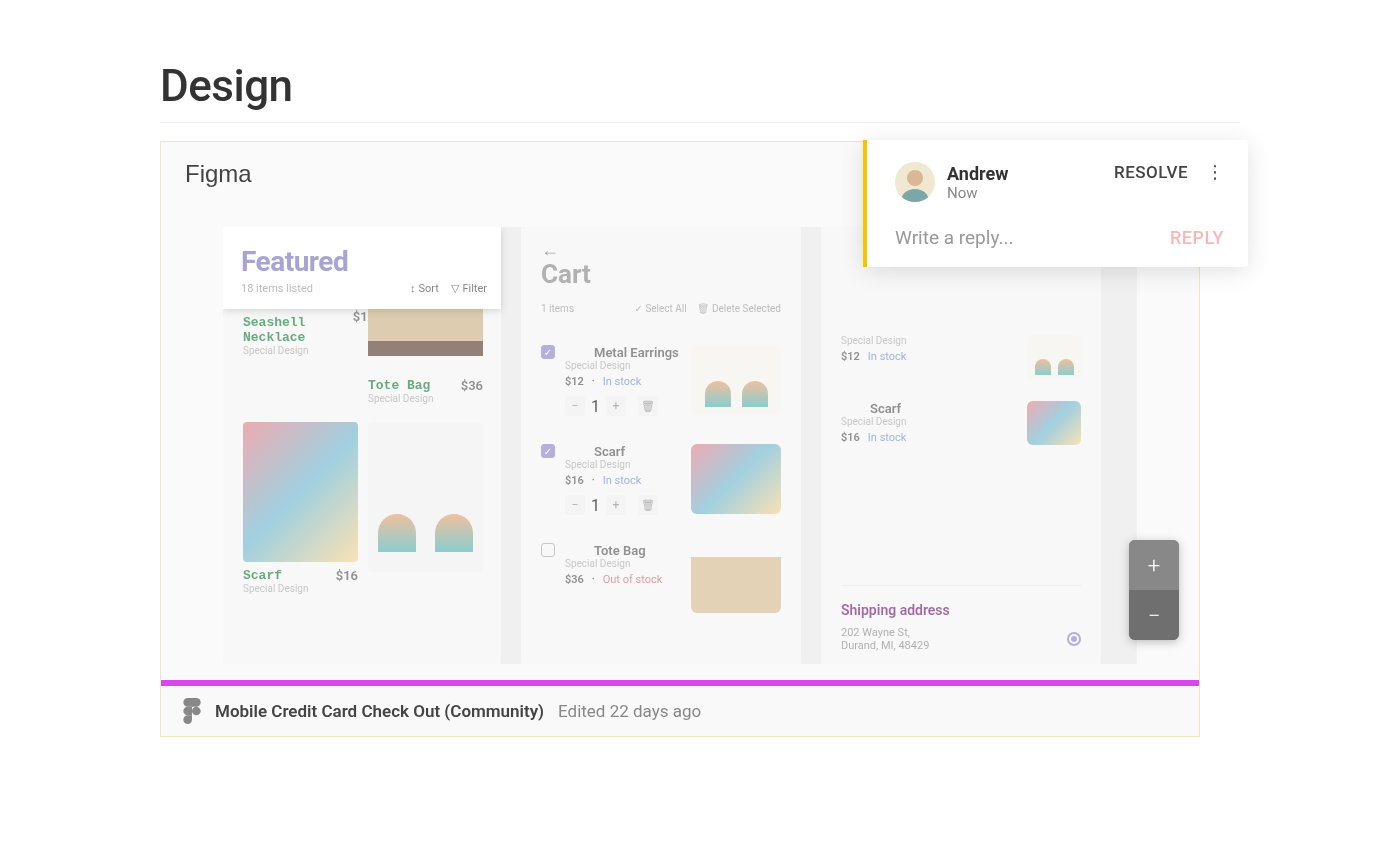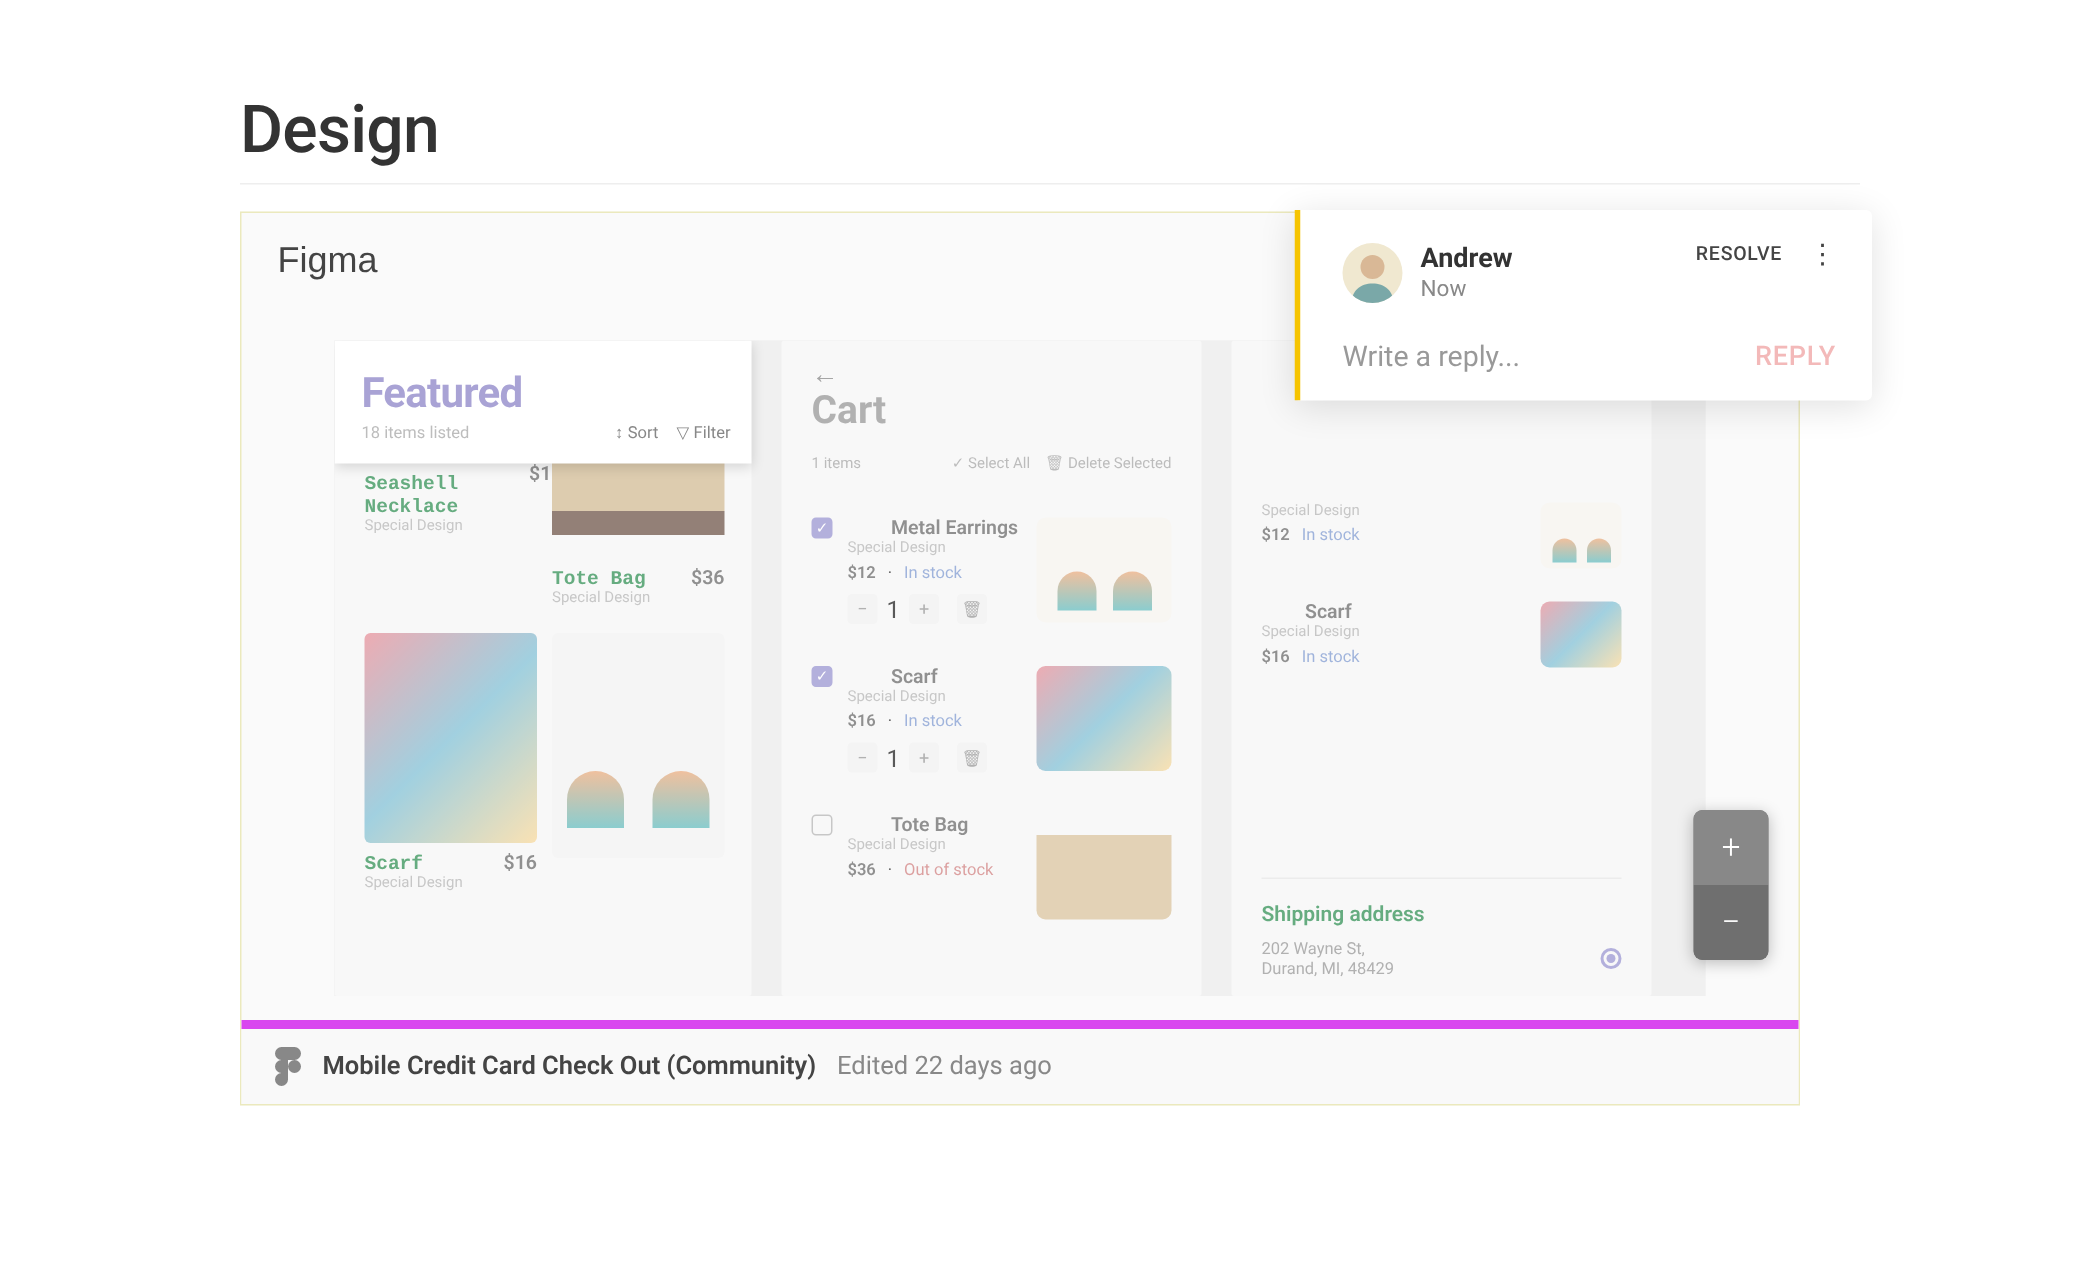--- a/index.html
+++ b/index.html
@@ -85,21 +85,21 @@
   .ci-img.tote { background:linear-gradient(#f5f5f5 20%,#d4bb90 20%);}
 
   
   .f3-list{ position:absolute; top:108px; left:20px; right:20px; display:flex;flex-direction:column; gap:22px;}
   .f3-item{ display:flex; justify-content:space-between; align-items:flex-start;}
   .f3-img{ width:54px;height:44px;border-radius:6px;}
   .f3-img.ear{ background:#f4f1ec; display:flex;align-items:flex-end;justify-content:space-around;padding:4px;}
   .f3-img.ear .e{width:16px;height:16px;border-radius:50% 50% 0 0;background:linear-gradient(#e79f6b,#4db2b5);}
   .f3-img.scarf{ background:linear-gradient(135deg,#e47f8a,#6fb7cf,#f7d28c);}
   .ship { position:absolute; bottom:12px; left:20px; right:20px;}
-  .ship-h { font-size:14px; font-weight:600; color:#15803d; margin-bottom:8px;}
+  .ship-h { font-size:14px; font-weight:600; color:#701a75; margin-bottom:8px;}
   .ship-row { display:flex; justify-content:space-between; font-size:11px; color:#888; align-items:center;}
   .radio-on { width:14px;height:14px;border-radius:50%;border:2px solid #8b86c9; display:flex;align-items:center;justify-content:center;}
   .radio-on::after{content:'';width:6px;height:6px;background:#8b86c9;border-radius:50%;}
   .divider { height:1px;background:#e2e2e2; position:absolute; left:20px;right:20px; bottom:78px;}
 
   
   .footer { position:absolute; left:0; right:0; bottom:0; height:56px; border-top:6px solid #d946ef; background:#f9f9f9; display:flex; align-items:center; padding:0 22px; gap:14px; }
   .figma-icon { width:18px; height:26px; }
   .footer-title { font-size:17px; font-weight:600; color:#444;}
   .footer-sub { font-size:17px; color:#888; font-weight:400;}
@@ -110,27 +110,27 @@
     top:140px; left:863px;
     width:385px;
     background:#fff;
     border-left:4px solid #f6c400;
     box-shadow:0 4px 24px rgba(0,0,0,0.12);
     border-radius:0 4px 4px 0;
     padding:22px 24px 18px 28px;
     z-index:10;
   }
   .c-head{ display:flex; align-items:flex-start; justify-content:space-between;}
-  .c-user{ display:flex; gap:12px; align-items:flex-start;}
+  .c-user{ display:flex; gap:12px; align-items:center;}
   .avatar{ width:40px;height:40px;border-radius:50%;background:#f0e8d0;display:flex;align-items:center;justify-content:center;overflow:hidden;}
   .avatar svg{width:40px;height:40px;}
   .c-name{ font-size:18px; font-weight:700; color:#333;}
   .c-time{ font-size:15px; color:#888;}
   .c-actions{ display:flex; align-items:center; gap:18px;}
-  .resolve{ font-size:13px; color:#444; letter-spacing:0.5px; font-weight:500;text-align:center;}
+  .resolve{ font-size:17px; color:#444; letter-spacing:0.5px; font-weight:500;text-align:center;}
   .dots{ font-size:18px; color:#444; line-height:4px;}
   .c-body{ margin-top:20px; font-size:19px; color:#333; line-height:1.55;}
   .mention{ color:#2d7bc0;}
   .c-reply-row{ display:flex; justify-content:space-between; align-items:center; margin-top:24px;}
   .reply-input{ font-size:19px; color:#999;}
   .reply-btn{ font-size:18px; color:#f3b9b9; font-weight:500; letter-spacing:0.5px;}
 
   
   .zoom {
     position:absolute; right:20px; bottom:96px;

